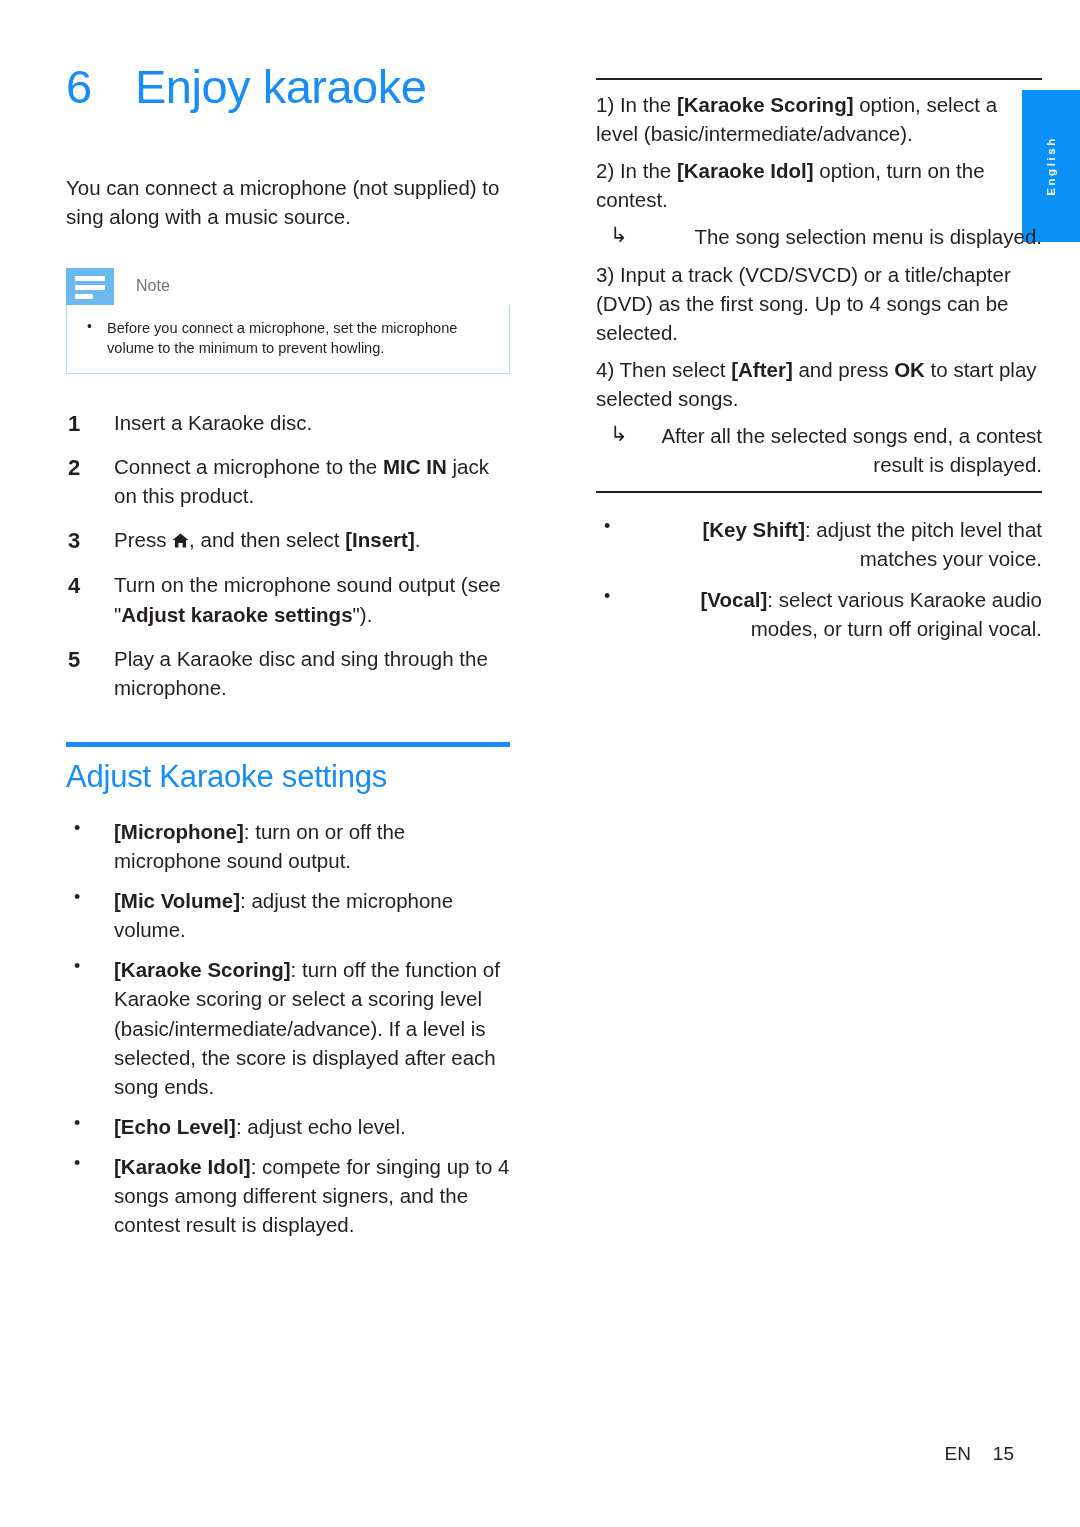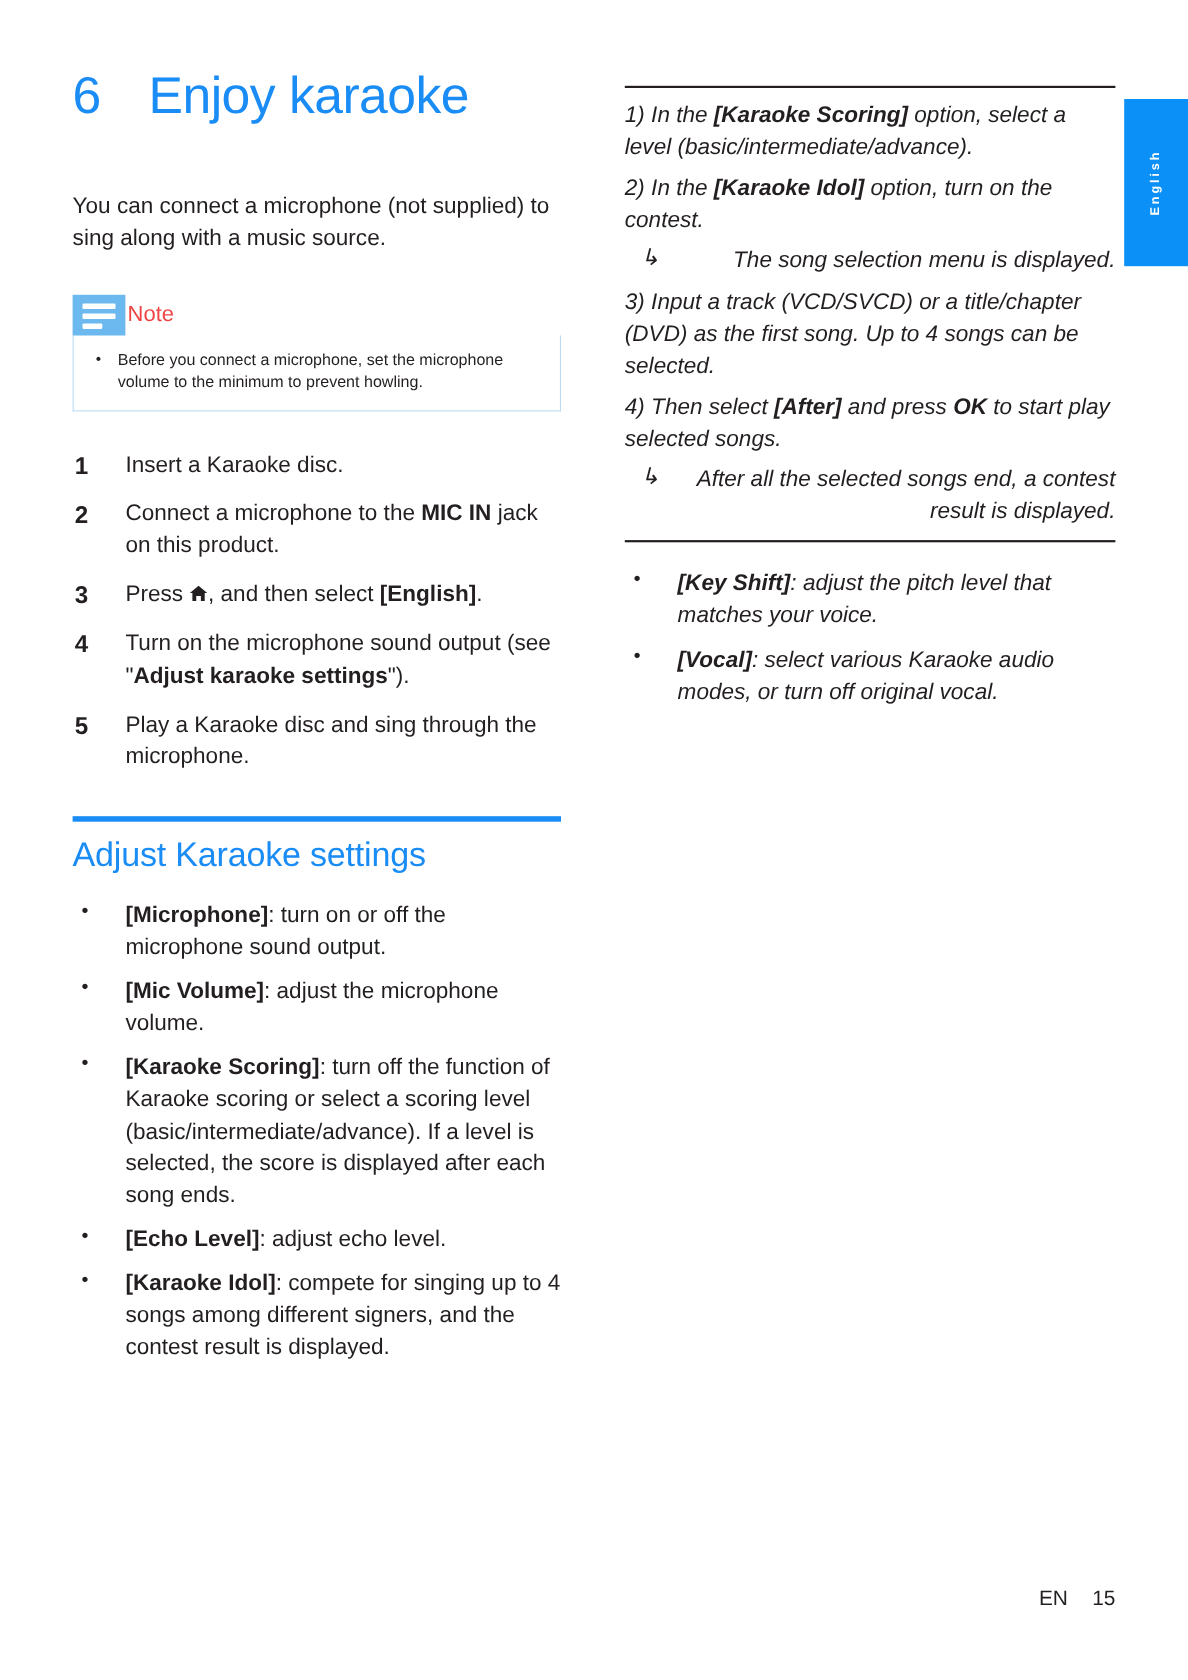--- a/index.html
+++ b/index.html
@@ -44,24 +44,23 @@
 
   
   .col-left {
     position: absolute;
     left: 66px;
     top: 62px;
     width: 446px;
   }
   .col-right {
     position: absolute;
-    left: 568px;
+    left: 596px;
     top: 78px;
     width: 446px;
-    font-style: italic;
   }
 
   
   .chapter {
     display: flex;
     align-items: baseline;
     color: #1a8cf5;
     font-size: 47px;
     font-weight: 400;
     line-height: 1.05;
@@ -102,23 +101,23 @@
     left: 9px;
     height: 5px;
     background: #ffffff;
     border-radius: 1px;
     display: block;
   }
   .note-icon i:nth-child(1) { top: 8px;  width: 30px; }
   .note-icon i:nth-child(2) { top: 17px; width: 30px; }
   .note-icon i:nth-child(3) { top: 26px; width: 18px; }
   .note-title {
-    margin-left: 2px;
-    font-size: 20px;
-    color: #ef4444;
+    margin-left: 22px;
+    font-size: 16px;
+    color: #737373;
   }
   .note-body {
     border: 1px solid #b9dcf3;
     border-top: none;
     padding: 13px 16px 14px 16px;
     box-sizing: border-box;
   }
   .note-body ul { margin: 0; padding: 0; list-style: none; }
   .note-body li {
     position: relative;
@@ -225,21 +224,21 @@
     text-align: right;
   }
   .proc .presult::before {
     content: "\21B3";
     position: absolute;
     left: 14px;
     top: -2px;
     font-size: 21px;
   }
 
-  .bullets-right { margin-top: 26px; }
+  .bullets-right { margin-top: 26px; text-align: right; }
 
   
   .footer {
     position: absolute;
     left: 0;
     top: 1443px;
     width: 1014px;
     text-align: right;
     font-size: 19px;
     color: #231f20;
@@ -282,21 +281,21 @@
       </div>
     </div>
 
     <ol class="steps">
       <li><span>Insert a Karaoke disc.</span></li>
 
       <li><span>Connect a microphone to the </span><b>MIC IN</b><span> jack on this product.</span></li>
 
       <li><span>Press </span><span style="display:inline-block;vertical-align:-1px;"><svg width="17" height="15" viewBox="0 0 17 15" aria-hidden="true">
               <path d="M8.5 0.6 L0.6 7.1 H2.9 V14.4 H6.4 V9.9 H10.6 V14.4 H14.1 V7.1 H16.4 Z" fill="#231f20"></path>
-            </svg></span><span>, and then select </span><b>[English]</b><span>.</span></li>
+            </svg></span><span>, and then select </span><b>[Insert]</b><span>.</span></li>
 
       <li><span>Turn on the microphone sound output (see "</span><b>Adjust karaoke settings</b><span>").</span></li>
 
       <li><span>Play a Karaoke disc and sing through the microphone.</span></li>
     </ol>
 
     <div class="sec-rule"></div>
     <div class="sec-title">Adjust Karaoke settings</div>
 
     <ul class="bullets">

